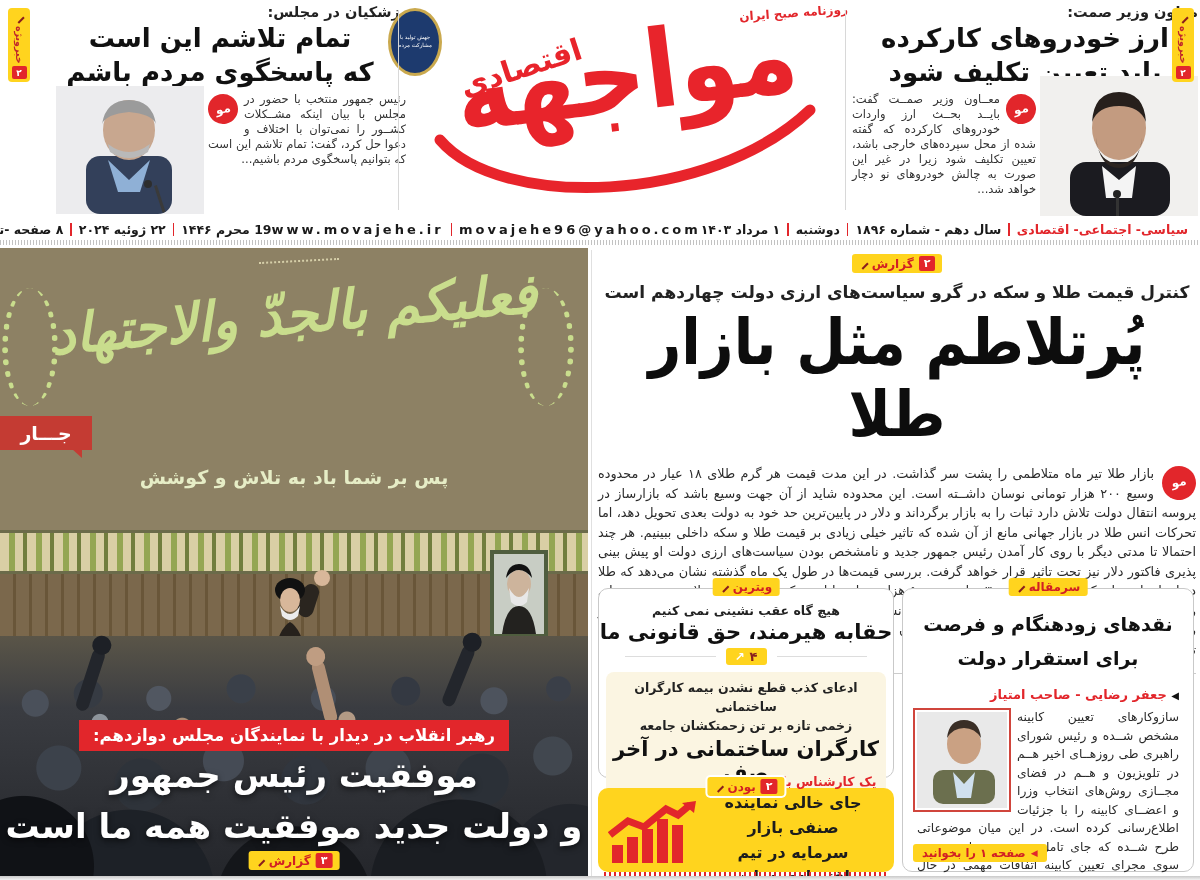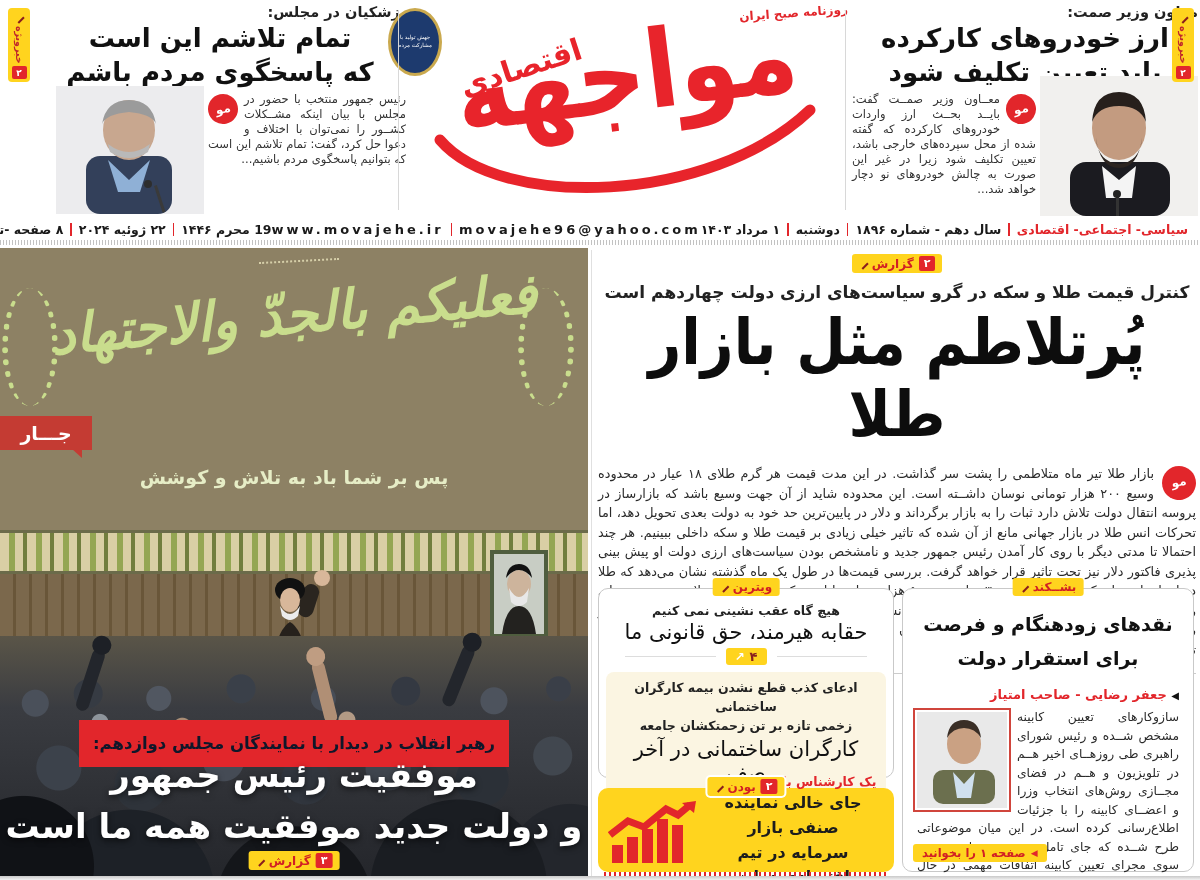--- a/index.html
+++ b/index.html
@@ -117,21 +117,21 @@
       radial-gradient(circle at 95% 22%, #3a3f48 12px, transparent 13px),
       linear-gradient(180deg,#5a5548 0%,#3a3c41 30%,#24262b 100%); }
   .arm { position:absolute; width:13px; height:64px; background:#23262c; border-radius:7px; }
   .arm::after { content:""; position:absolute; top:-14px; left:-3px; width:19px; height:19px;
     border-radius:50%; background:#1d2026; }
   .arm1 { left:84px; top:400px; transform:rotate(18deg); }
   .arm2 { left:318px; top:412px; transform:rotate(-14deg); }
   .arm3 { left:452px; top:396px; transform:rotate(22deg); }
   .arm-skin { background:#b08f75; } .arm-skin::after { background:#bf9d82; }
   .photo-kicker { position:absolute; left:50%; transform:translateX(-50%); top:472px;
-    background:#e2262b; color:#0f172a; font-size:16.5px; font-weight:bold; padding:14px 14px;
+    background:#e2262b; color:#ffffff; font-size:16.5px; font-weight:bold; padding:6px 14px;
     white-space:nowrap; z-index:3; }
   .photo-headline { position:absolute; left:0; top:502px; width:100%; text-align:center;
     color:#fff; font-weight:bold; font-size:34px; line-height:1.5;
     text-shadow:0 2px 6px rgba(0,0,0,.65); z-index:3; }
   .photo-badge { position:absolute; left:50%; transform:translateX(-50%); bottom:6px; z-index:3; }
   
   .pbadge { display:inline-flex; align-items:center; gap:5px; background:#ffd41e;
     border-radius:3px; padding:2px 7px; font-size:12px; font-weight:bold; color:#d21f24;
     white-space:nowrap; }
   .pbadge .bnum { background:#e2262b; color:#fff; padding:0 5px; border-radius:2px;
@@ -149,21 +149,21 @@
   .lead-body { text-align:justify; font-size:12.8px; line-height:19.5px; color:#2a2a2a;
     margin-top:20px; }
   .lead-body .mo-bullet { float:right; width:34px; height:34px; margin:2px 0 2px 8px; }
   .lead-hr { border:none; border-top:1px solid #ccc; margin-top:14px; }
   .main-vline { position:absolute; left:591px; top:250px; width:1px; height:626px; background:#e0e0e0; }
   
   .card { position:absolute; border:1px solid #c9c9c9; border-radius:10px; background:#fff; }
   .card-badge { position:absolute; top:-11px; left:50%; transform:translateX(-50%); }
   .vitrine { left:598px; top:588px; width:296px; height:190px; text-align:center; }
   .vit-kicker { font-size:12.5px; font-weight:bold; color:#222; margin-top:14px; }
-  .vit-headline { font-size:21px; font-weight:normal; color:#111; margin-top:2px; }
+  .vit-headline { font-size:21px; font-weight:bold; color:#111; margin-top:2px; }
   .vit-item2 { background:#fbf5e2; border-radius:8px; margin:7px 7px 0; padding:7px 6px 6px; }
   .vit-item2 .vit-kicker { margin-top:0; line-height:1.5; }
   
   .bourse { position:absolute; left:598px; top:788px; width:296px; height:84px;
     background:#ffd41e; border-radius:10px; }
   .bourse::after { content:""; position:absolute; left:6px; right:6px; bottom:-5px; height:5px;
     background:repeating-linear-gradient(90deg,#e2262b 0 2px,transparent 2px 5px); }
   .bourse-inner { display:flex; align-items:center; height:100%; padding:10px 10px 6px; gap:6px; }
   .bourse-text { flex:1; text-align:center; }
   .bourse-kicker { color:#e2262b; font-size:12.5px; font-weight:bold; }
@@ -397,21 +397,21 @@
         <rect x="49" y="18" width="11" height="44" fill="#e2262b"></rect>
         <rect x="64" y="24" width="11" height="38" fill="#e2262b"></rect>
         <polyline points="2,34 20,20 36,26 58,8 70,14 82,4" fill="none" stroke="#e2262b" stroke-width="7"></polyline>
         <polygon points="88,0 74,2 86,12" fill="#e2262b"></polygon>
       </svg>
     </div>
   </div>
 
   <div class="card editorial">
     <div class="card-badge pbadge">
-      <span>بشــکند</span>
+      <span>سرمقاله</span>
       <span class="slash"></span>
     </div>
     <div class="ed-headline">
       <span style="display:block">نقدهای زودهنگام و فرصت</span>
       <span style="display:block">برای استقرار دولت</span>
     </div>
     <div class="ed-byline">
       <span class="marker">◀</span>
       <span>جعفر رضایی - صاحب امتیاز</span>
     </div>

